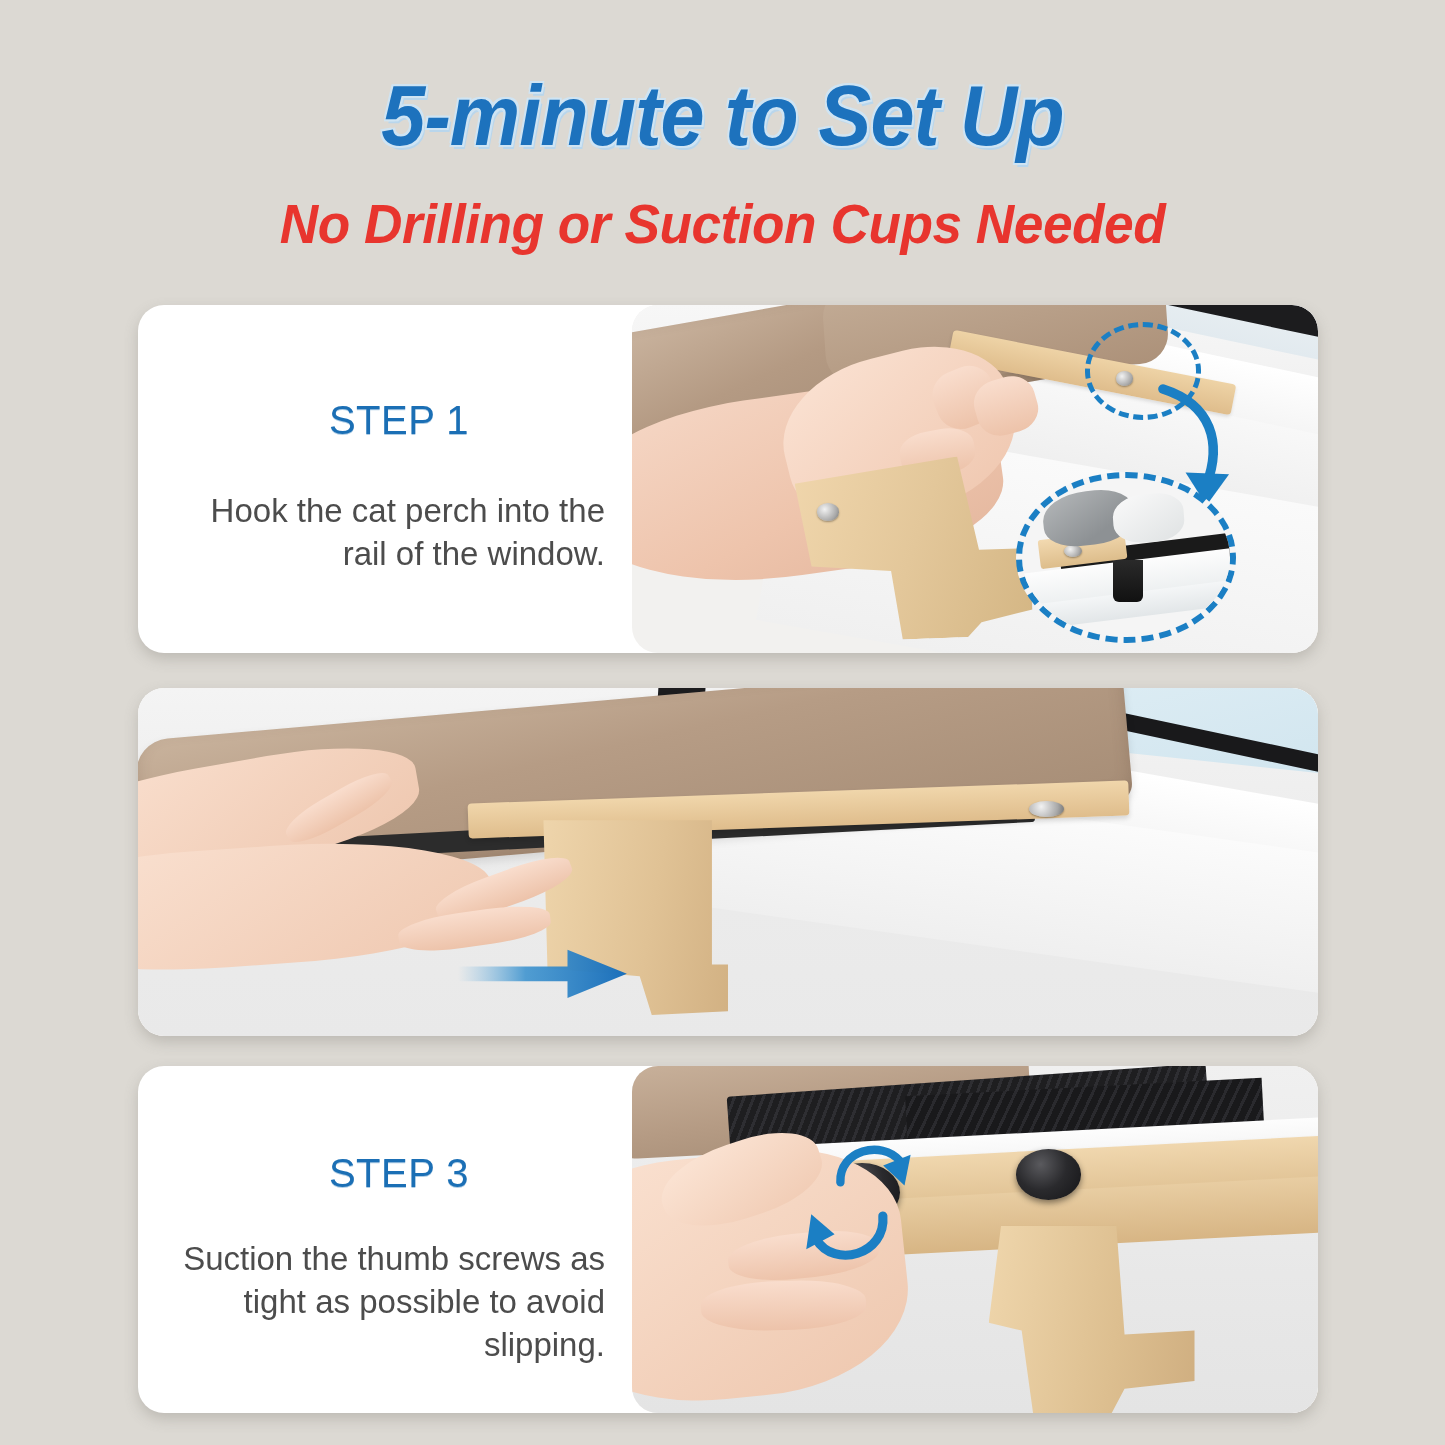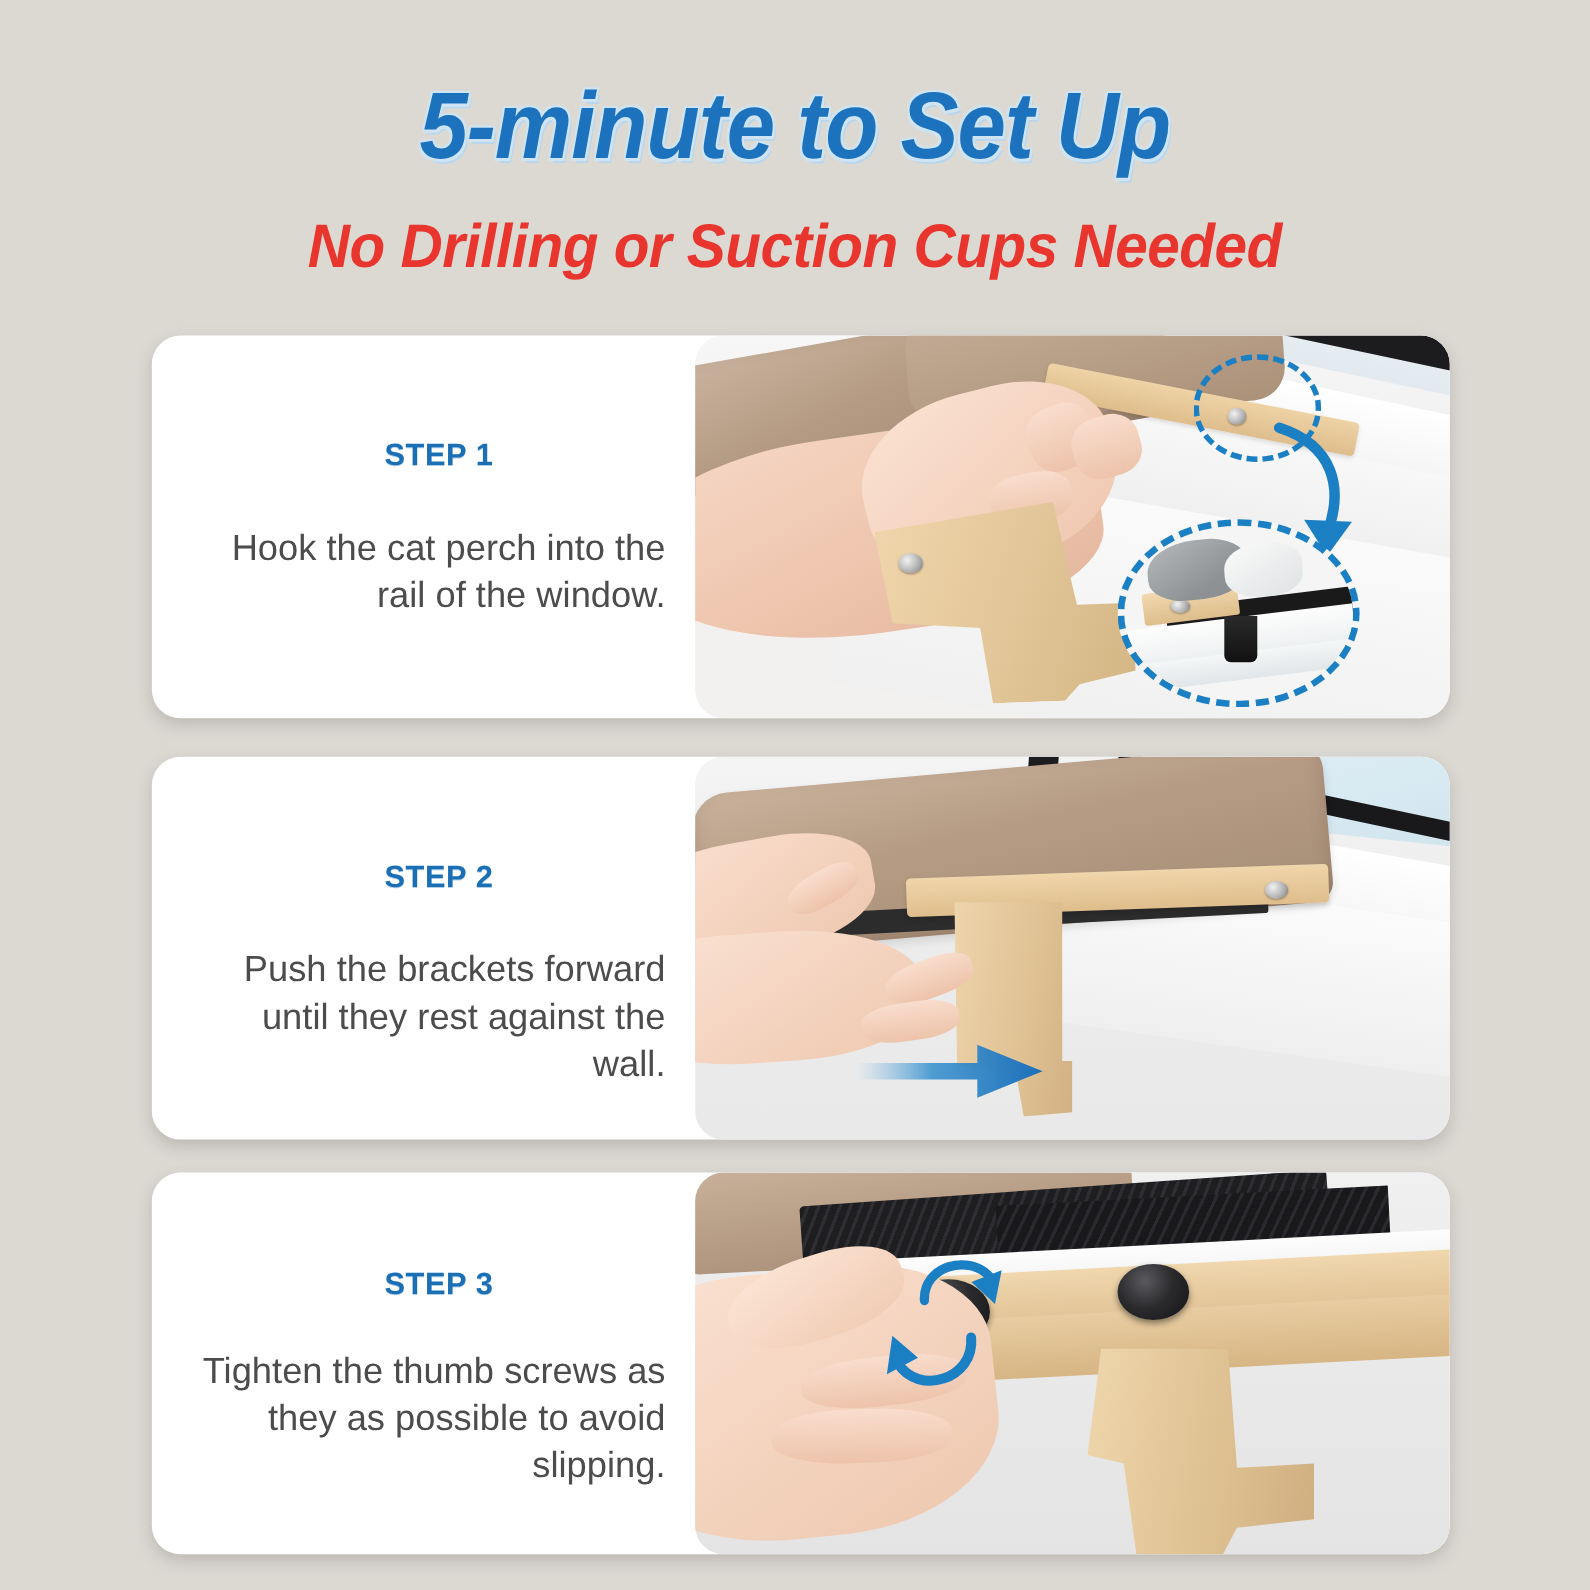--- a/index.html
+++ b/index.html
@@ -49,21 +49,21 @@
   .card-inner{position:absolute;inset:0;display:flex;}
 
   .text-col{
     width:494px;flex:none;
     display:flex;flex-direction:column;
     align-items:center;justify-content:flex-start;
     padding-top:0;
     box-sizing:border-box;
   }
   .step-label{
-    color:#1b6fb5;font-size:28px;font-weight:bold;
+    color:#1b6fb5;font-size:40px;font-weight:normal;
     letter-spacing:.5px;
     text-shadow:0 1px 0 rgba(27,111,181,.35);
     margin-left:28px;
   }
   #card-1 .step-label{margin-top:93px;}
   #card-2 .step-label{margin-top:93px;}
   #card-3 .step-label{margin-top:85px;}
   .step-desc{
     color:#4c4c4c;font-size:33px;line-height:1.30;
     text-align:right;width:440px;
@@ -283,24 +283,20 @@
             <div class="p-abs co-grayfab"></div>
             <div class="p-abs co-whitefab"></div>
           </div>
         </div>
       </div>
     </div>
   </div>
 
   <div class="card" id="card-2">
     <div class="card-inner">
-      <div class="text-col">
-        <div class="step-label">STEP 2</div>
-        <div class="step-desc">Push the brackets forward until they rest against the wall.</div>
-      </div>
       <div class="photo">
         <div class="p-abs ph2-bg"></div>
         <div class="p-abs ph2-glass"></div>
         <div class="p-abs ph2-blackedge"></div>
         <div class="p-abs ph2-sill"></div>
         <div class="p-abs ph2-sill2"></div>
         <div class="p-abs ph2-blackframe"></div>
         <div class="p-abs ph2-blackframe2"></div>
 
         <div class="p-abs ph2-cushion"></div>
@@ -327,21 +323,21 @@
           <path d="M0 22 L118 22 L118 4 L182 30 L118 56 L118 38 L0 38 Z" fill="url(#g2)"></path>
         </svg>
       </div>
     </div>
   </div>
 
   <div class="card" id="card-3">
     <div class="card-inner">
       <div class="text-col">
         <div class="step-label">STEP 3</div>
-        <div class="step-desc">Tighten the thumb screws as they as possible to avoid slipping.</div>
+        <div class="step-desc">Suction the thumb screws as tight as possible to avoid slipping.</div>
       </div>
       <div class="photo">
         <div class="p-abs ph3-bg"></div>
         <div class="p-abs ph3-cushion"></div>
         <div class="p-abs ph3-mesh"></div>
         <div class="p-abs ph3-mesh2"></div>
         <div class="p-abs ph3-white"></div>
         <div class="p-abs ph3-rail"></div>
         <div class="p-abs ph3-rail2"></div>
         <div class="p-abs ph3-post"></div>

